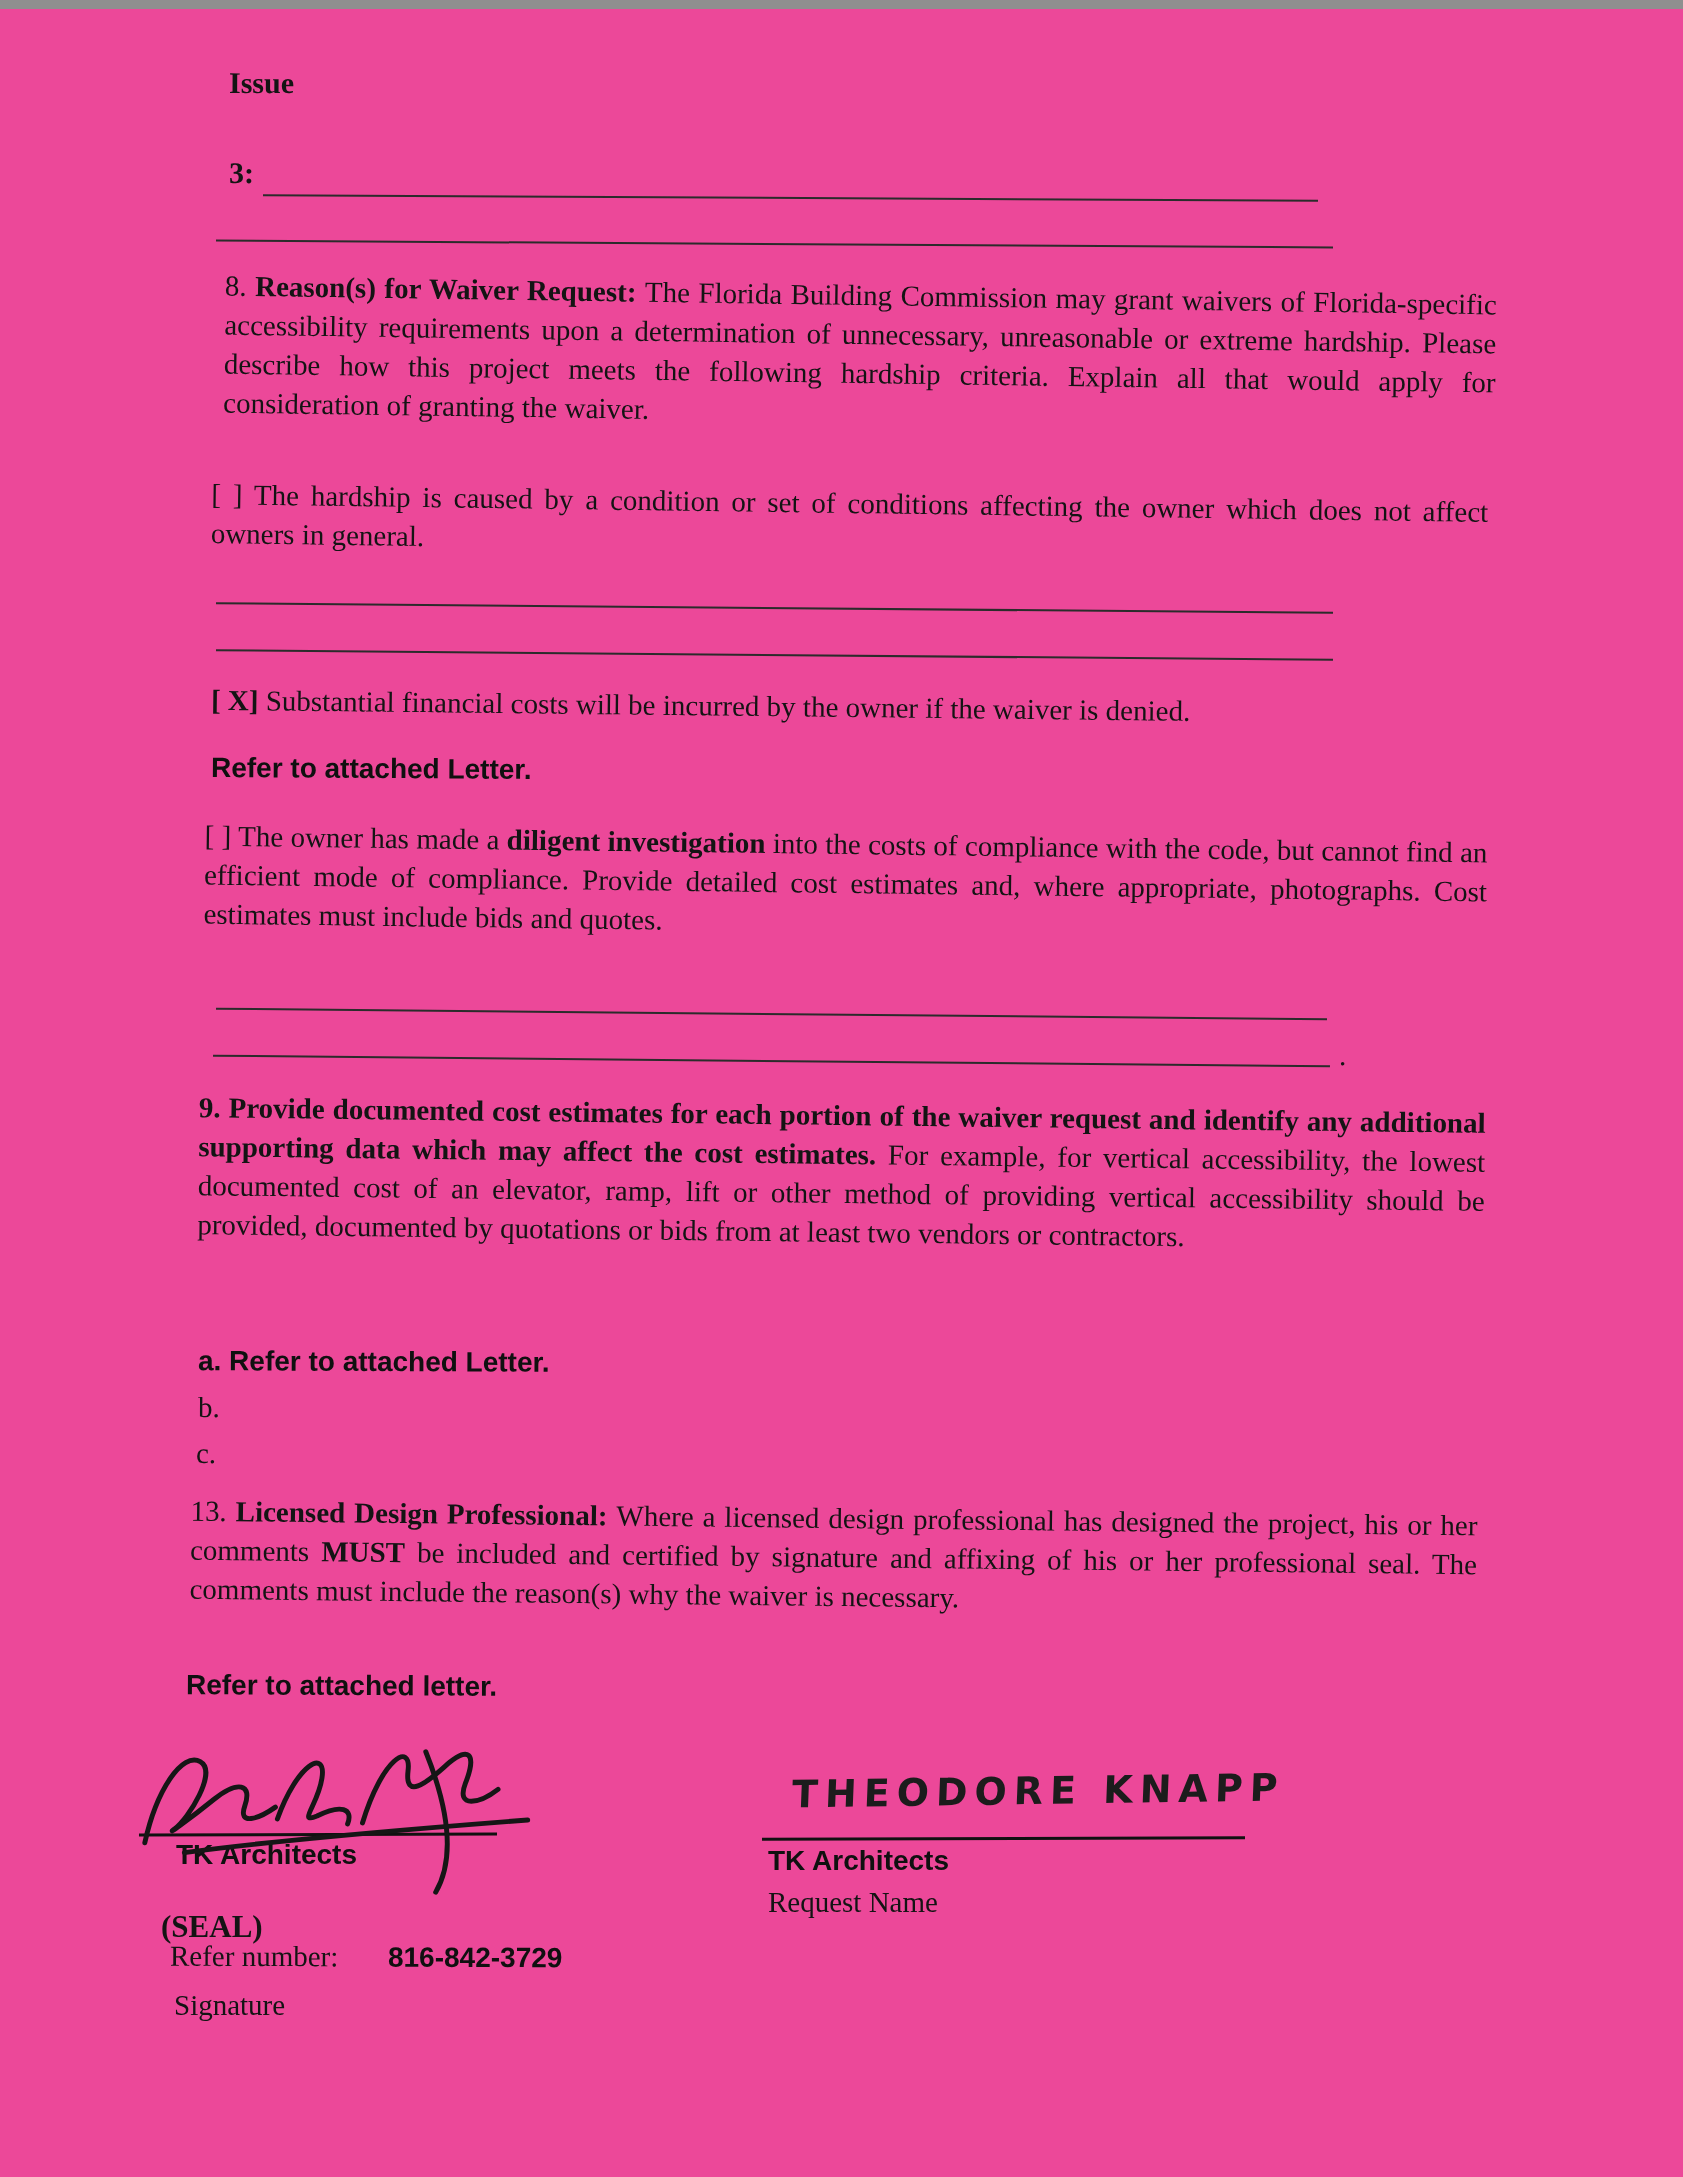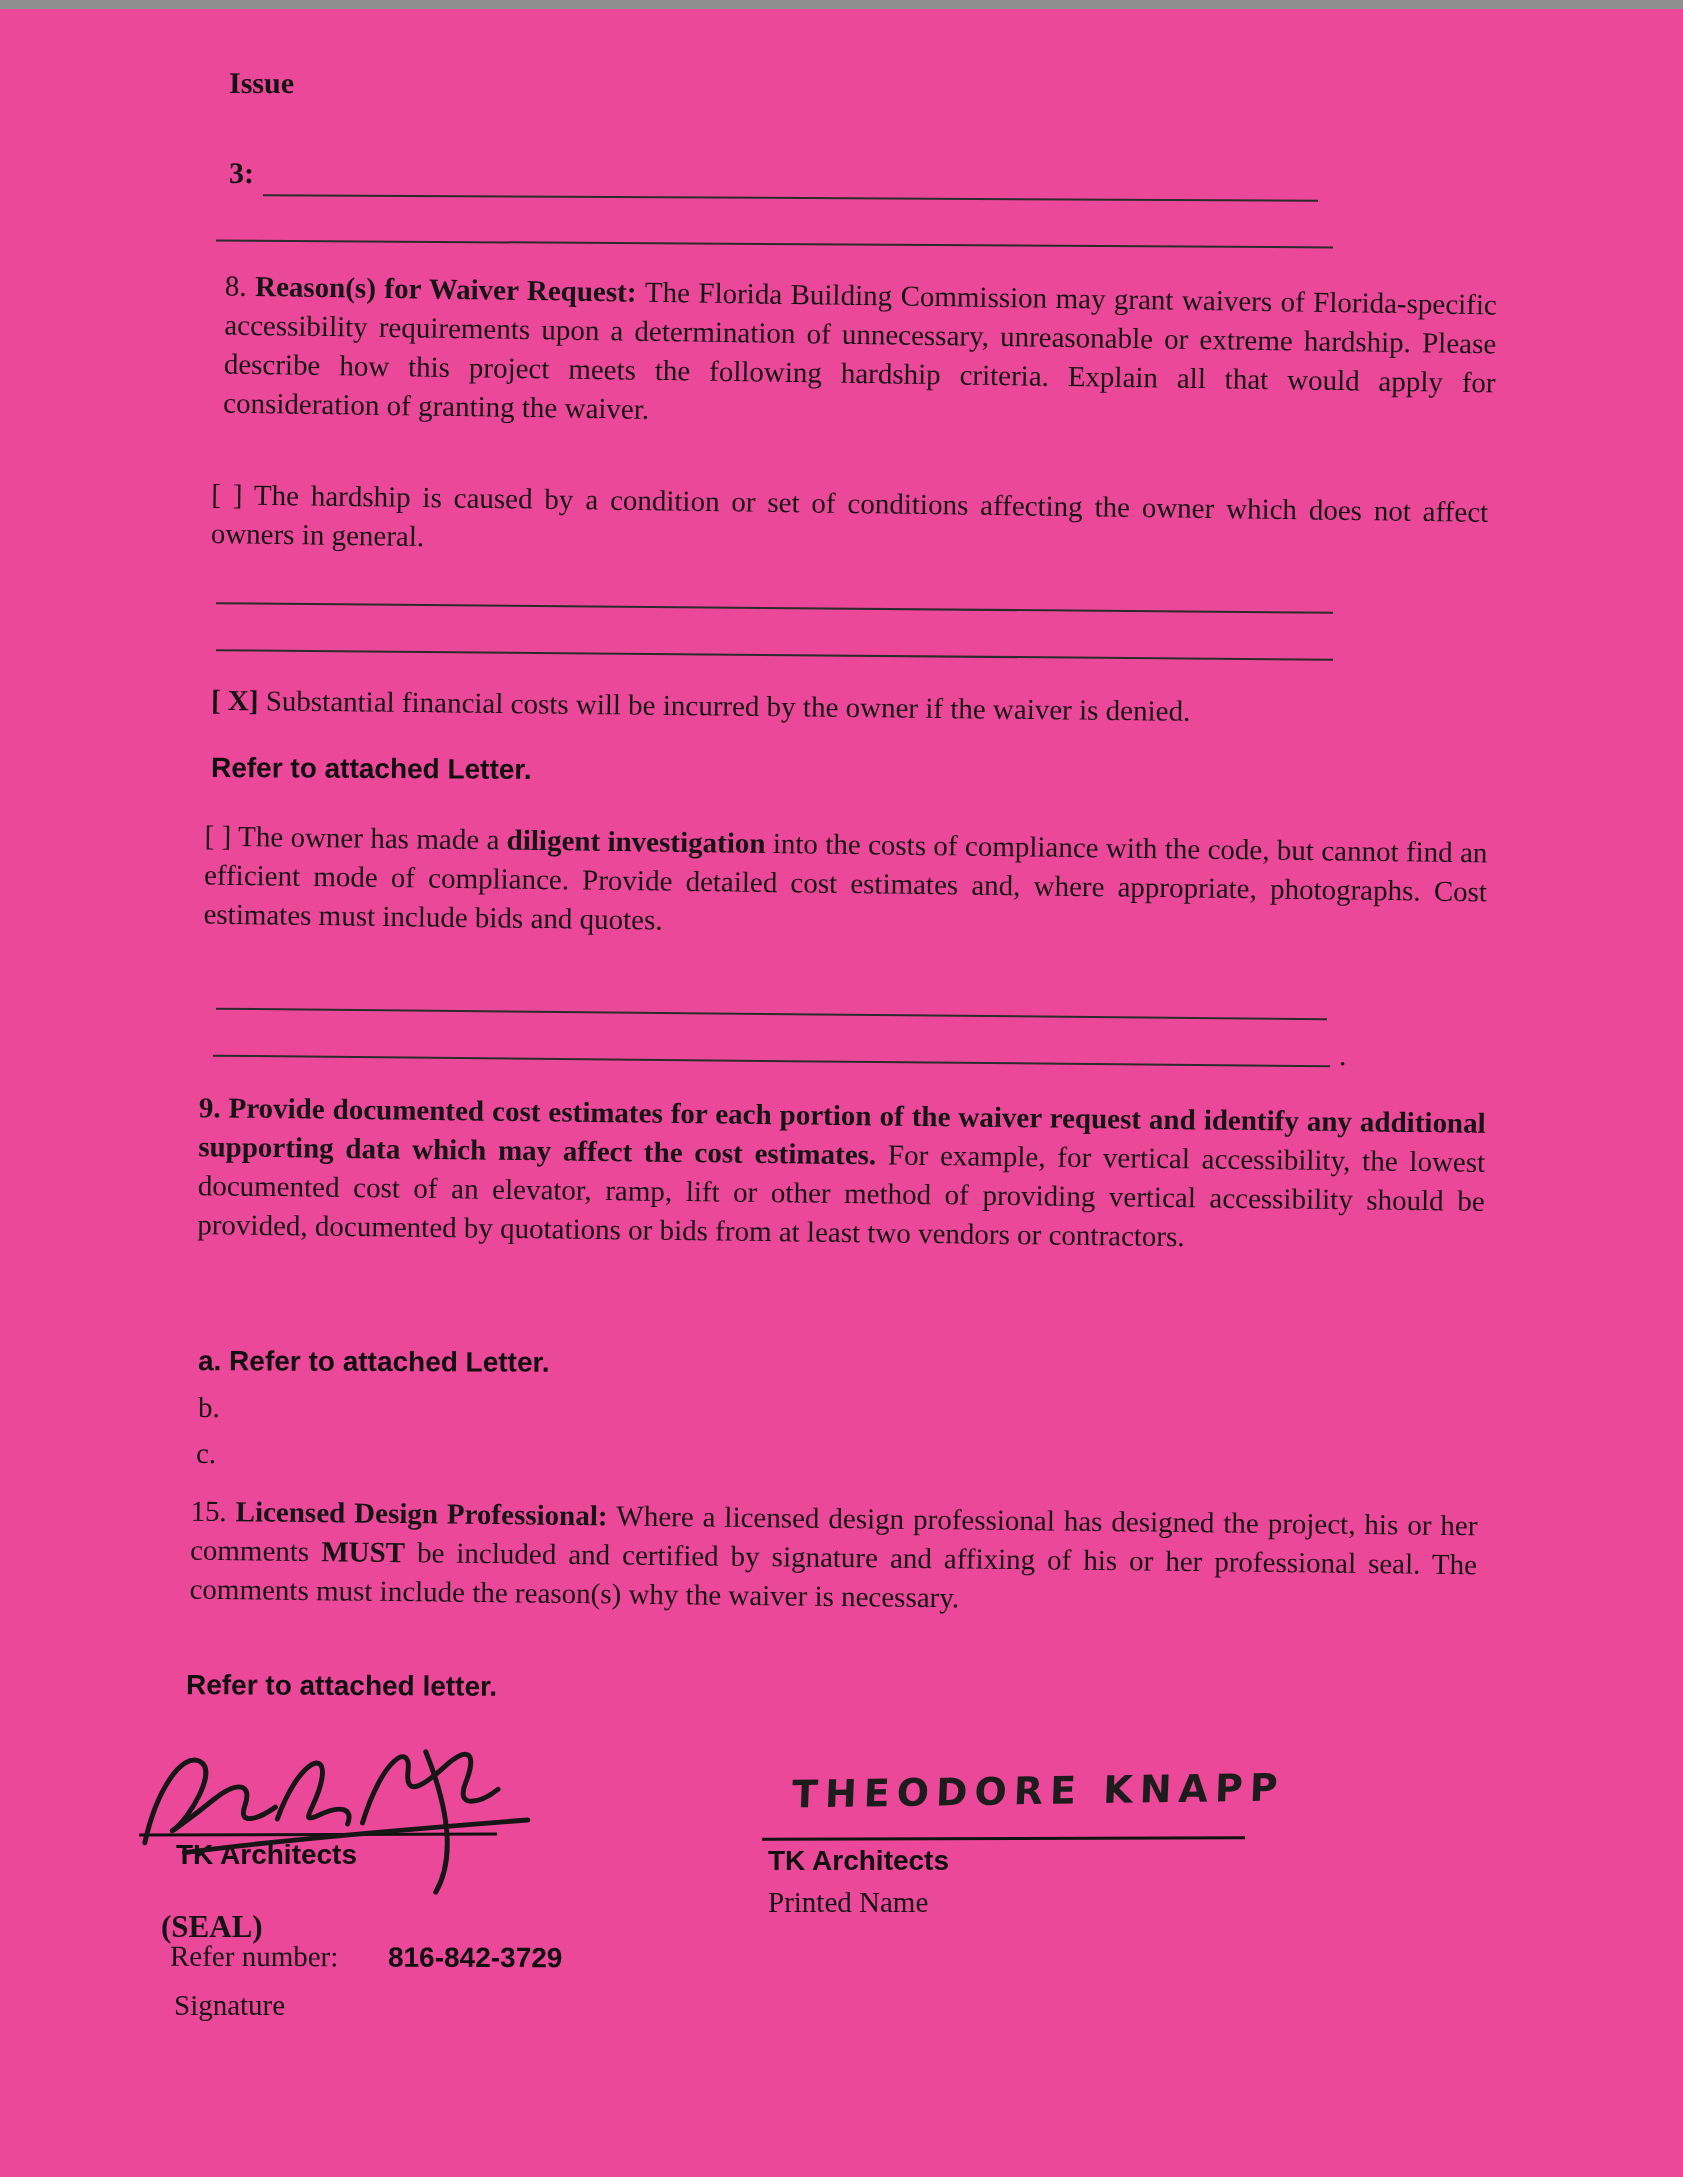--- a/index.html
+++ b/index.html
@@ -74,39 +74,39 @@
     <span class="b">9. </span><span class="b">Provide documented cost estimates for each portion of the waiver request and identify any additional supporting data which may affect the cost estimates. </span><span>For example, for vertical accessibility, the lowest documented cost of an elevator, ramp, lift or other method of providing vertical accessibility should be provided, documented by quotations or bids from at least two vendors or contractors.</span>
   </div>
 
   <div class="abs sans" style="left:198px; top:1337px; transform:rotate(0.25deg);">
     <span>a. </span><span>Refer to attached Letter.</span>
   </div>
   <div class="abs label" style="left:198px; top:1382px; transform:rotate(0.2deg);">b.</div>
   <div class="abs label" style="left:196px; top:1428px; transform:rotate(0.2deg);">c.</div>
 
   <div class="abs para" style="left:190px; top:1490px; width:1287px; transform:rotate(0.65deg);">
-    <span>15. </span><span class="b">Licensed Design Professional: </span><span>Where a licensed design professional has designed the project, his or her comments </span><span class="b">MUST</span><span> be included and certified by signature and affixing of his or her professional seal. The comments must include the reason(s) why the waiver is necessary.</span>
+    <span>13. </span><span class="b">Licensed Design Professional: </span><span>Where a licensed design professional has designed the project, his or her comments </span><span class="b">MUST</span><span> be included and certified by signature and affixing of his or her professional seal. The comments must include the reason(s) why the waiver is necessary.</span>
   </div>
   <div class="abs sans" style="left:186px; top:1661px; transform:rotate(0.3deg);">Refer to attached letter.</div>
 
   <svg class="abs sig-svg" style="left:127px; top:1715px; z-index:3;" width="465" height="193" viewBox="0 0 470 195" aria-hidden="true">
     <path d="M18 120 C 30 66, 56 28, 74 38 C 92 48, 62 96, 48 106 C 38 114, 62 97, 88 76 C 112 57, 127 60, 119 83 C 112 103, 133 96, 150 84"></path>
     <path d="M152 96 C 172 40, 202 24, 197 55 C 193 82, 172 101, 192 93 C 216 81, 229 85, 223 101"></path>
     <path d="M238 100 C 258 34, 288 17, 284 48 C 281 76, 302 60, 320 44 C 346 20, 354 30, 342 60 C 332 86, 357 80, 375 66"></path>
     <path d="M302 28 C 322 78, 334 132, 312 170"></path>
     <path d="M58 130 C 140 119, 262 108, 405 97"></path>
   </svg>
   <div class="abs rule-bold" style="left:139px; top:1824px; width:358px; transform:rotate(-0.2deg);"></div>
   <div class="abs sans" style="left:176px; top:1830px;">TK Architects</div>
   <div class="abs label" style="left:174px; top:1980px;">Signature</div>
 
   <div class="abs handwriting" style="left:792px; top:1760px;">THEODORE KNAPP</div>
   <div class="abs rule-bold" style="left:762px; top:1828px; width:483px; transform:rotate(-0.15deg);"></div>
   <div class="abs sans" style="left:768px; top:1836px;">TK Architects</div>
-  <div class="abs label" style="left:768px; top:1877px;">Printed Name</div>
+  <div class="abs label" style="left:768px; top:1877px;">Request Name</div>
 
   <div class="abs label" style="left:170px; top:1931px; transform:rotate(0.15deg);">Refer number:</div>
   <div class="abs sans" style="left:388px; top:1933px; transform:rotate(0.15deg);">816-842-3729</div>
 
   <div class="abs serif-b" style="left:161px; top:1900px; font-size:31px;">(SEAL)</div>
 
 </div>
 
 
 </body></html>

